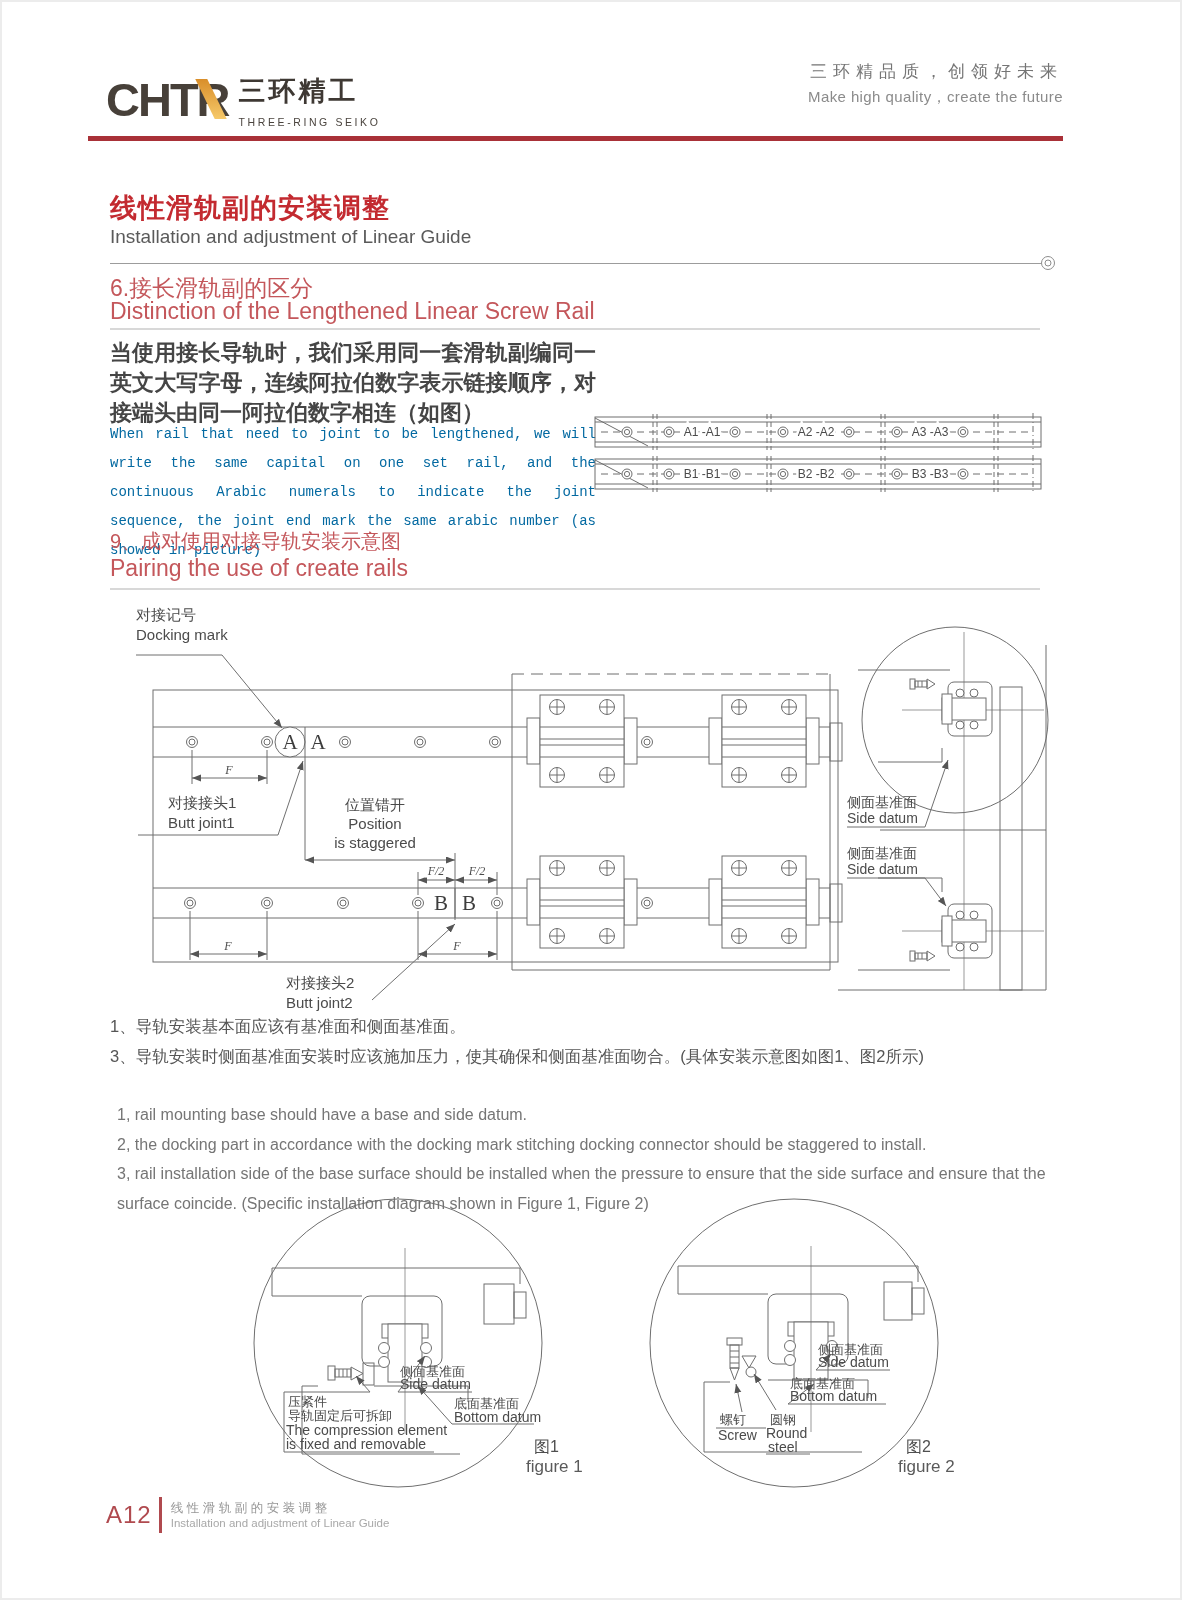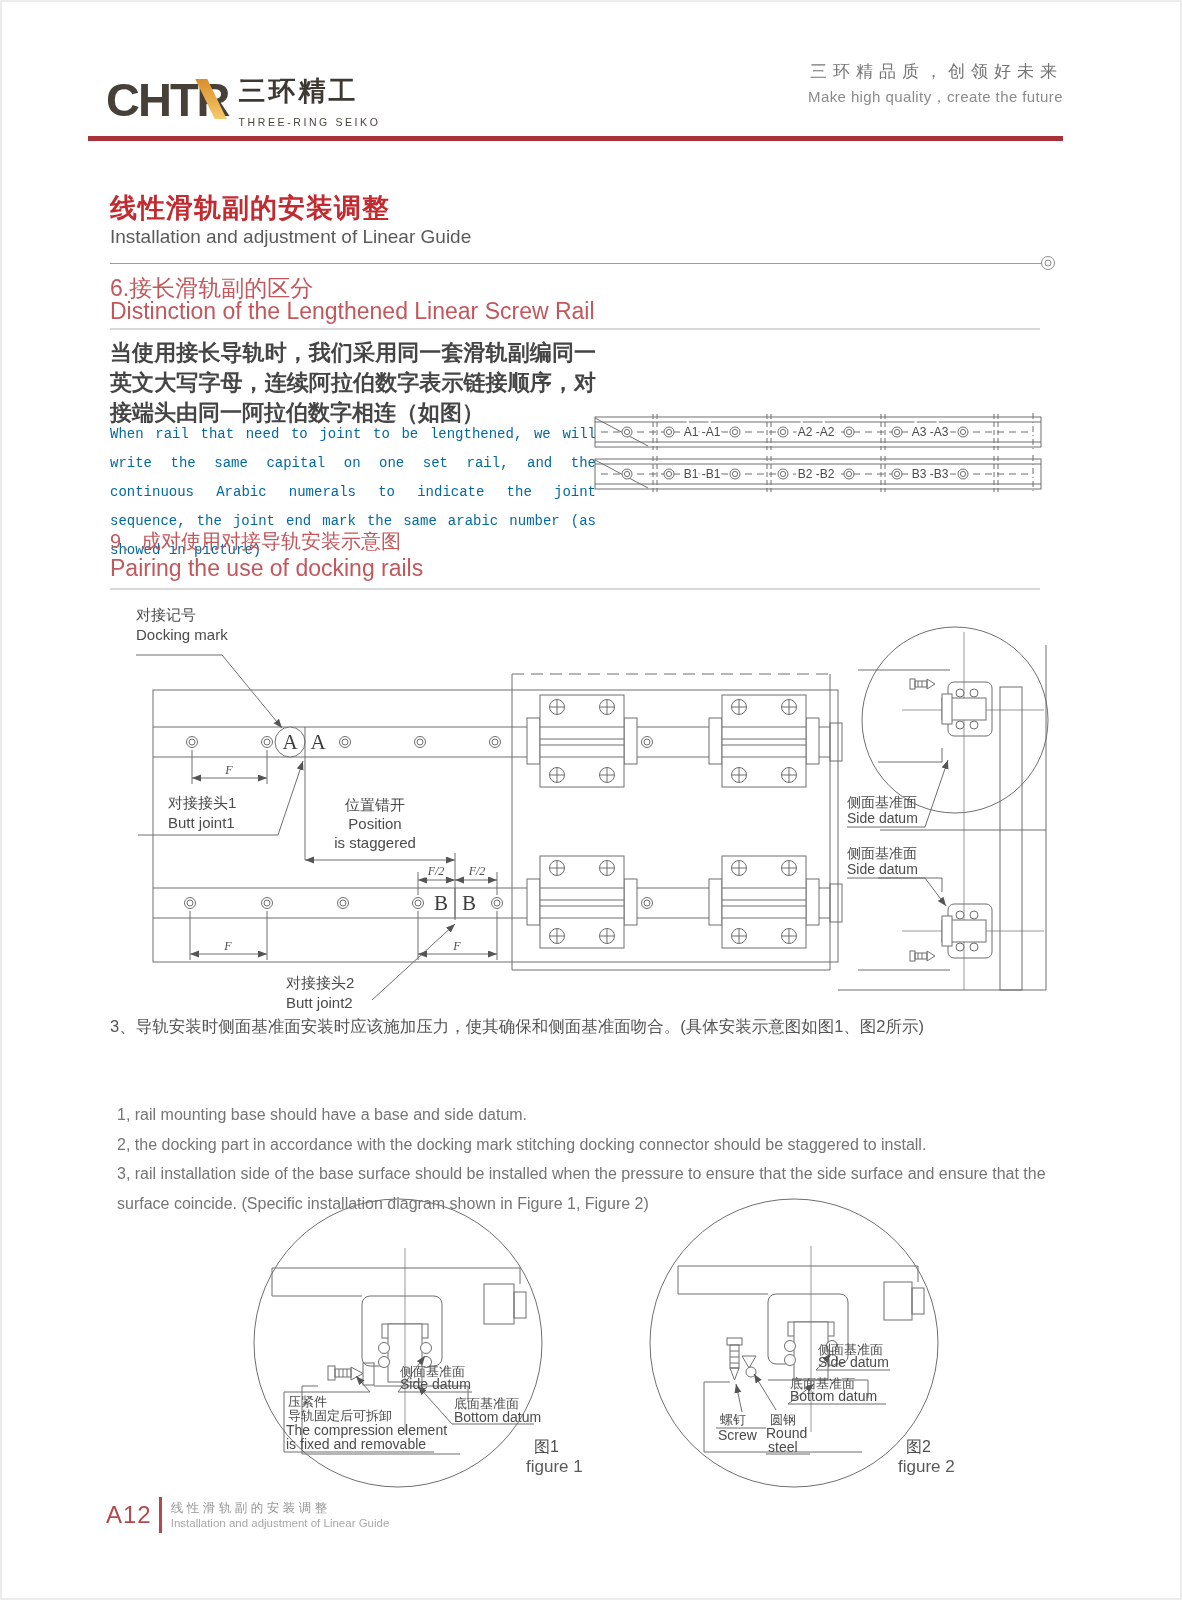--- a/index.html
+++ b/index.html
@@ -138,21 +138,21 @@
       <text class="halo" x="109" y="23">A1 -A1</text>
       <text class="halo" x="223" y="23">A2 -A2</text>
       <text class="halo" x="337" y="23">A3 -A3</text>
       <text class="halo" x="109" y="65">B1 -B1</text>
       <text class="halo" x="223" y="65">B2 -B2</text>
       <text class="halo" x="337" y="65">B3 -B3</text>
     </g>
   </svg>
 
   <div class="abs sec-h s7-cn">9、成对使用对接导轨安装示意图</div>
-  <div class="abs sec-h s7-en">Pairing the use of docking rails</div>
+  <div class="abs sec-h s7-en">Pairing the use of create rails</div>
   <div class="abs gray-rule s7-rule"></div>
 
   <svg class="abs" style="left:110px;top:598px" width="948" height="415" viewBox="0 0 948 415">
     <defs>
       <marker id="m-ar" markerUnits="userSpaceOnUse" markerWidth="10" markerHeight="8" refX="9" refY="3.5" orient="auto-start-reverse">
         <path d="M0,0 L9,3.5 L0,7 Z" fill="#555"></path>
       </marker>
       <g id="m-hole">
           <circle r="5.5" fill="#fff" stroke="#6f6f6f"></circle>
           <circle r="3" fill="#fff" stroke="#6f6f6f"></circle>
@@ -271,20 +271,21 @@
       <text class="t14" x="737" y="276">Side datum</text>
       <text class="dim halo" x="119" y="176" text-anchor="middle">F</text>
       <text class="dim halo" x="326" y="277" text-anchor="middle">F/2</text>
       <text class="dim halo" x="367" y="277" text-anchor="middle">F/2</text>
       <text class="dim halo" x="118" y="352" text-anchor="middle">F</text>
       <text class="dim halo" x="347" y="352" text-anchor="middle">F</text>
     </g>
   </svg>
 
   <div class="abs notes-cn">
+    <div>1、导轨安装基本面应该有基准面和侧面基准面。</div>
     <div>3、导轨安装时侧面基准面安装时应该施加压力，使其确保和侧面基准面吻合。(具体安装示意图如图1、图2所示)</div>
   </div>
   <div class="abs notes-en">
     <div>1, rail mounting base should have a base and side datum.</div>
     <div>2, the docking part in accordance with the docking mark stitching docking connector should be staggered to install.</div>
     <div>3, rail installation side of the base surface should be installed when the pressure to ensure that the side surface and ensure that the surface coincide. (Specific installation diagram shown in Figure 1, Figure 2)</div>
   </div>
 
   <svg class="abs" style="left:222px;top:1196px" width="380" height="300" viewBox="0 0 380 300">
     <defs>

